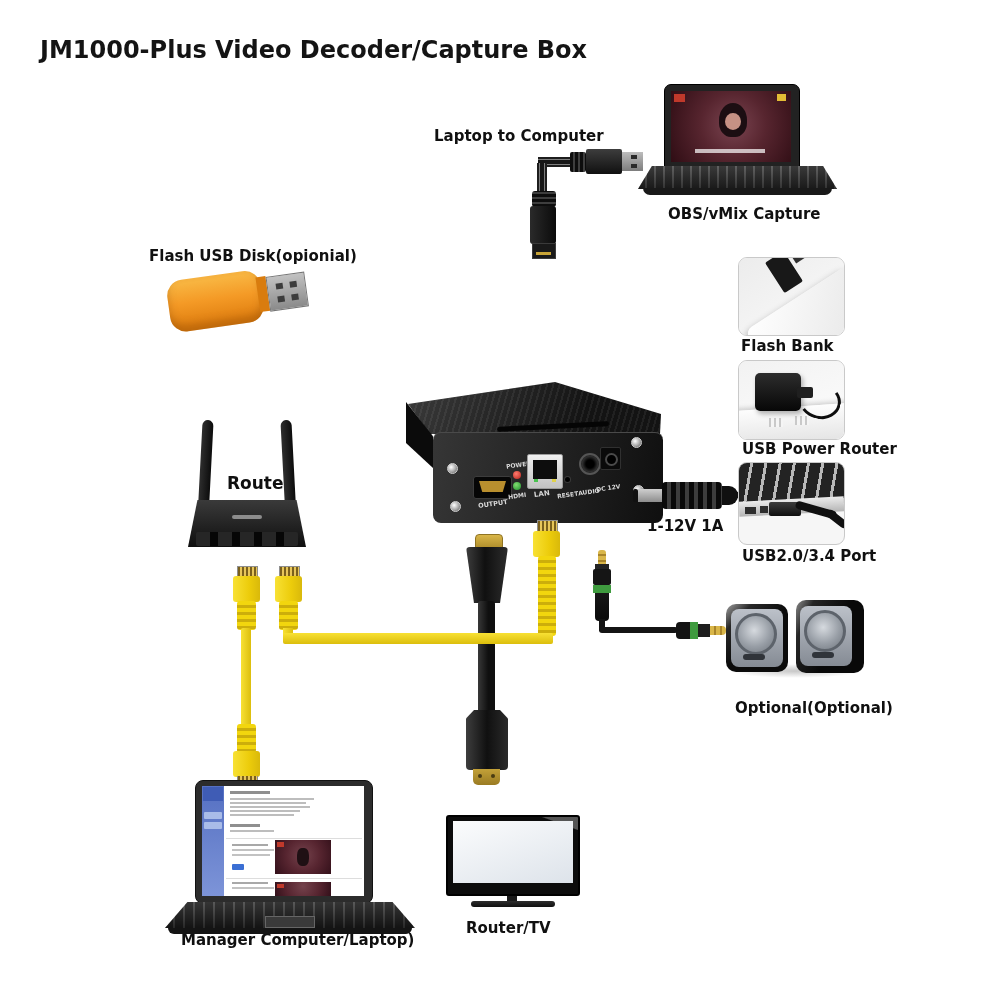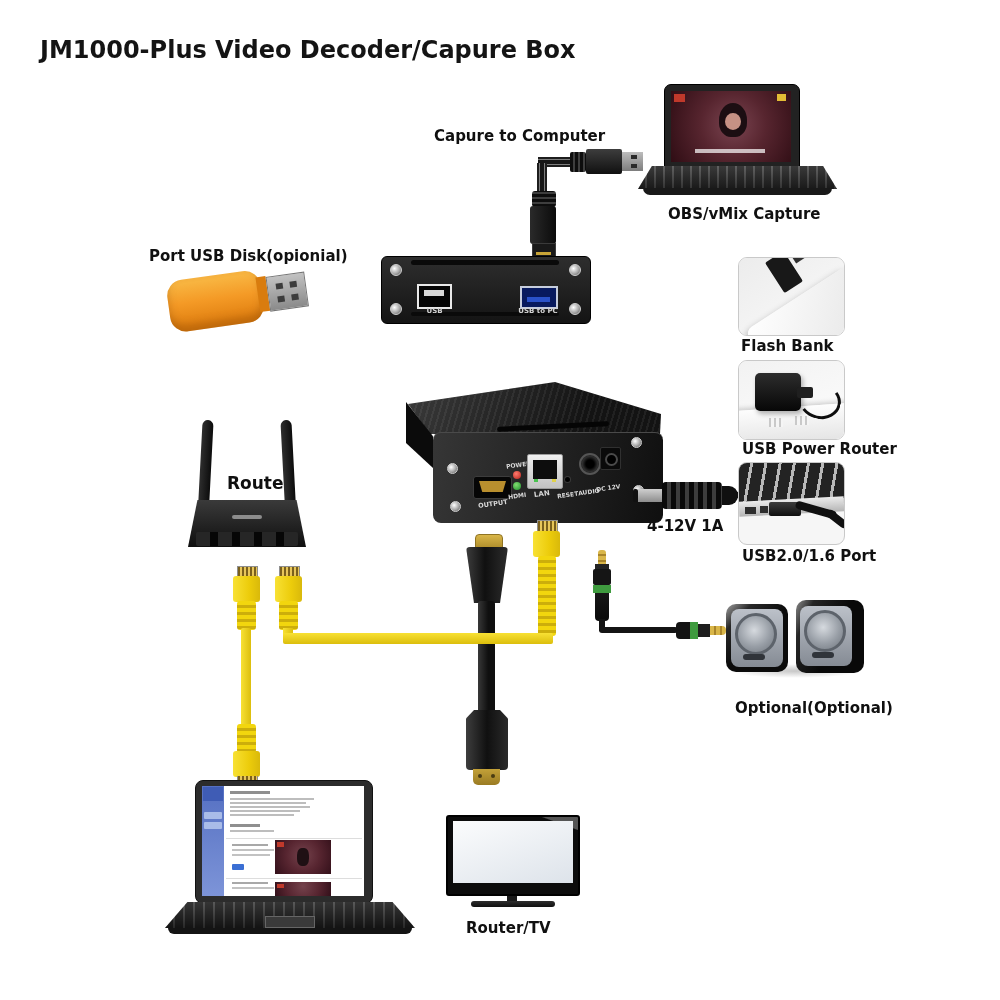--- a/index.html
+++ b/index.html
@@ -18,31 +18,32 @@
   .rj45-head{position:absolute;background:linear-gradient(90deg,#f8e134,#eccc0b 60%,#d9b90b);border-radius:3px;}
   .rj45-boot{position:absolute;background:repeating-linear-gradient(180deg,#f2d60e 0 4px,#ccae0b 4px 7px);border-radius:3px;}
   .ycable{position:absolute;background:linear-gradient(180deg,#f8e134,#dcbe0c);}
   .ycable-v{position:absolute;background:linear-gradient(90deg,#f8e134,#dcbe0c);}
 </style>
 </head>
 <body>
 
 <div id="canvas">
 
-  <div class="title" style="left:40px;top:36px">JM1000-Plus Video Decoder/Capure Box</div>
-
-  <div class="lbl" style="left:434px;top:127px">Capure to Computer</div>
+  <div class="title" style="left:40px;top:36px">JM1000-Plus Video Decoder/Capture Box</div>
+
+  <div class="lbl" style="left:434px;top:127px">Laptop to Computer</div>
   <div class="lbl" style="left:668px;top:205px">OBS/vMix Capture</div>
-  <div class="lbl" style="left:149px;top:247px">Port USB Disk(opionial)</div>
+  <div class="lbl" style="left:149px;top:247px">Flash USB Disk(opionial)</div>
   <div class="lbl" style="left:741px;top:337px">Flash Bank</div>
   <div class="lbl" style="left:742px;top:440px">USB Power Router</div>
-  <div class="lbl" style="left:742px;top:547px">USB2.0/1.6 Port</div>
+  <div class="lbl" style="left:742px;top:547px">USB2.0/3.4 Port</div>
   <div class="lbl" style="left:227px;top:473px;font-size:17px">Router</div>
-  <div class="lbl" style="left:647px;top:517px">4-12V 1A</div>
+  <div class="lbl" style="left:647px;top:517px">1-12V 1A</div>
   <div class="lbl" style="left:735px;top:699px">Optional(Optional)</div>
+  <div class="lbl" style="left:181px;top:931px">Manager Computer/Laptop)</div>
   <div class="lbl" style="left:466px;top:919px">Router/TV</div>
 
   <div class="abs" style="left:510px;top:135px;width:160px;height:130px">
     <div class="abs" style="left:28px;top:22px;width:36px;height:10px;background:linear-gradient(180deg,#1d1d1d 0 2px,#7d7d7d 2px 3px,#161616 3px 7px,#7d7d7d 7px 8px,#1d1d1d 8px 10px)"></div>
     <div class="abs" style="left:27px;top:28px;width:10px;height:32px;background:linear-gradient(90deg,#1d1d1d 0 2px,#7d7d7d 2px 3px,#161616 3px 7px,#7d7d7d 7px 8px,#1d1d1d 8px 10px)"></div>
     <div class="abs" style="left:60px;top:17px;width:16px;height:20px;background:repeating-linear-gradient(90deg,#0d0d0d 0 3px,#3e3e3e 3px 5px);border-radius:2px"></div>
     <div class="abs" style="left:76px;top:14px;width:36px;height:25px;background:linear-gradient(180deg,#3d3d3d,#101010);border-radius:2px"></div>
     <div class="abs" style="left:112px;top:17px;width:21px;height:19px;background:linear-gradient(180deg,#bdbdbd,#7d7d7d)">
       <div class="abs" style="left:9px;top:3px;width:6px;height:4px;background:#2a2a2a"></div>
       <div class="abs" style="left:9px;top:12px;width:6px;height:4px;background:#2a2a2a"></div>
@@ -71,37 +72,20 @@
     <div class="abs" style="left:0;top:12px;width:94px;height:52px;border-radius:16px;background:linear-gradient(180deg,#f8b440 8%,#f49a26 45%,#e07f10 90%);box-shadow:inset 0 -6px 8px rgba(120,60,0,.35)"></div>
     <div class="abs" style="left:90px;top:20px;width:10px;height:35px;background:#d97c0e"></div>
     <div class="abs" style="left:100px;top:21px;width:37px;height:33px;background:linear-gradient(180deg,#c2c2c2,#8a8a8a);border:1px solid #777">
       <div class="abs" style="left:8px;top:7px;width:7px;height:6px;background:#3c3c3c"></div>
       <div class="abs" style="left:22px;top:7px;width:7px;height:6px;background:#3c3c3c"></div>
       <div class="abs" style="left:8px;top:20px;width:7px;height:6px;background:#3c3c3c"></div>
       <div class="abs" style="left:22px;top:20px;width:7px;height:6px;background:#3c3c3c"></div>
     </div>
   </div>
 
-  <div class="abs" style="left:381px;top:256px;width:208px;height:66px">
-    <div class="abs" style="left:0;top:0;width:208px;height:66px;background:linear-gradient(180deg,#2e2e2e,#141414);border-radius:6px;border:1px solid #000"></div>
-    <div class="abs" style="left:30px;top:4px;width:148px;height:5px;background:#0a0a0a;border-radius:3px"></div>
-    <div class="abs" style="left:30px;top:56px;width:148px;height:4px;background:#0a0a0a;border-radius:3px"></div>
-    <div class="screw" style="left:9px;top:8px"></div>
-    <div class="screw" style="left:188px;top:8px"></div>
-    <div class="screw" style="left:9px;top:47px"></div>
-    <div class="screw" style="left:188px;top:47px"></div>
-    <div class="abs" style="left:36px;top:28px;width:31px;height:21px;border:2px solid #e9e9e9;background:#050505">
-      <div class="abs" style="left:5px;top:4px;width:20px;height:6px;background:#d8d8d8"></div>
-    </div>
-    <div class="fplbl" style="left:36px;top:51px;width:35px">USB</div>
-    <div class="abs" style="left:139px;top:30px;width:34px;height:19px;border:2px solid #c6cddd;background:#081a5e">
-      <div class="abs" style="left:5px;top:9px;width:23px;height:5px;background:#2a52c9"></div>
-    </div>
-    <div class="fplbl" style="left:128px;top:51px;width:58px">USB to PC</div>
-  </div>
 
   <div class="abs" style="left:405px;top:376px;width:262px;height:150px">
     <div class="abs" style="left:0;top:0;width:262px;height:95px;clip-path:polygon(3px 28px,150px 6px,256px 38px,255px 58px,25px 58px);background:repeating-linear-gradient(106deg,rgba(255,255,255,.06) 0 2px,rgba(0,0,0,0) 2px 6px),linear-gradient(115deg,#3c3c3c,#131313 65%)"></div>
     <div class="abs" style="left:1px;top:26px;width:27px;height:66px;clip-path:polygon(0 0,100% 52%,100% 100%,0 62%);background:#0b0b0b"></div>
     <div class="abs" style="left:92px;top:48px;width:112px;height:5px;background:#050505;border-radius:3px;transform:rotate(-3deg)"></div>
     <div class="abs" style="left:28px;top:56px;width:230px;height:90px;background:linear-gradient(100deg,#363636,#0f0f0f);border-radius:8px;border-top:1px solid #4a4a4a">
       <div class="screw" style="left:14px;top:30px;width:9px;height:9px"></div>
       <div class="screw" style="left:198px;top:4px;width:9px;height:9px"></div>
       <div class="screw" style="left:17px;top:68px;width:9px;height:9px"></div>
       <div class="screw" style="left:200px;top:52px;width:9px;height:9px"></div>

